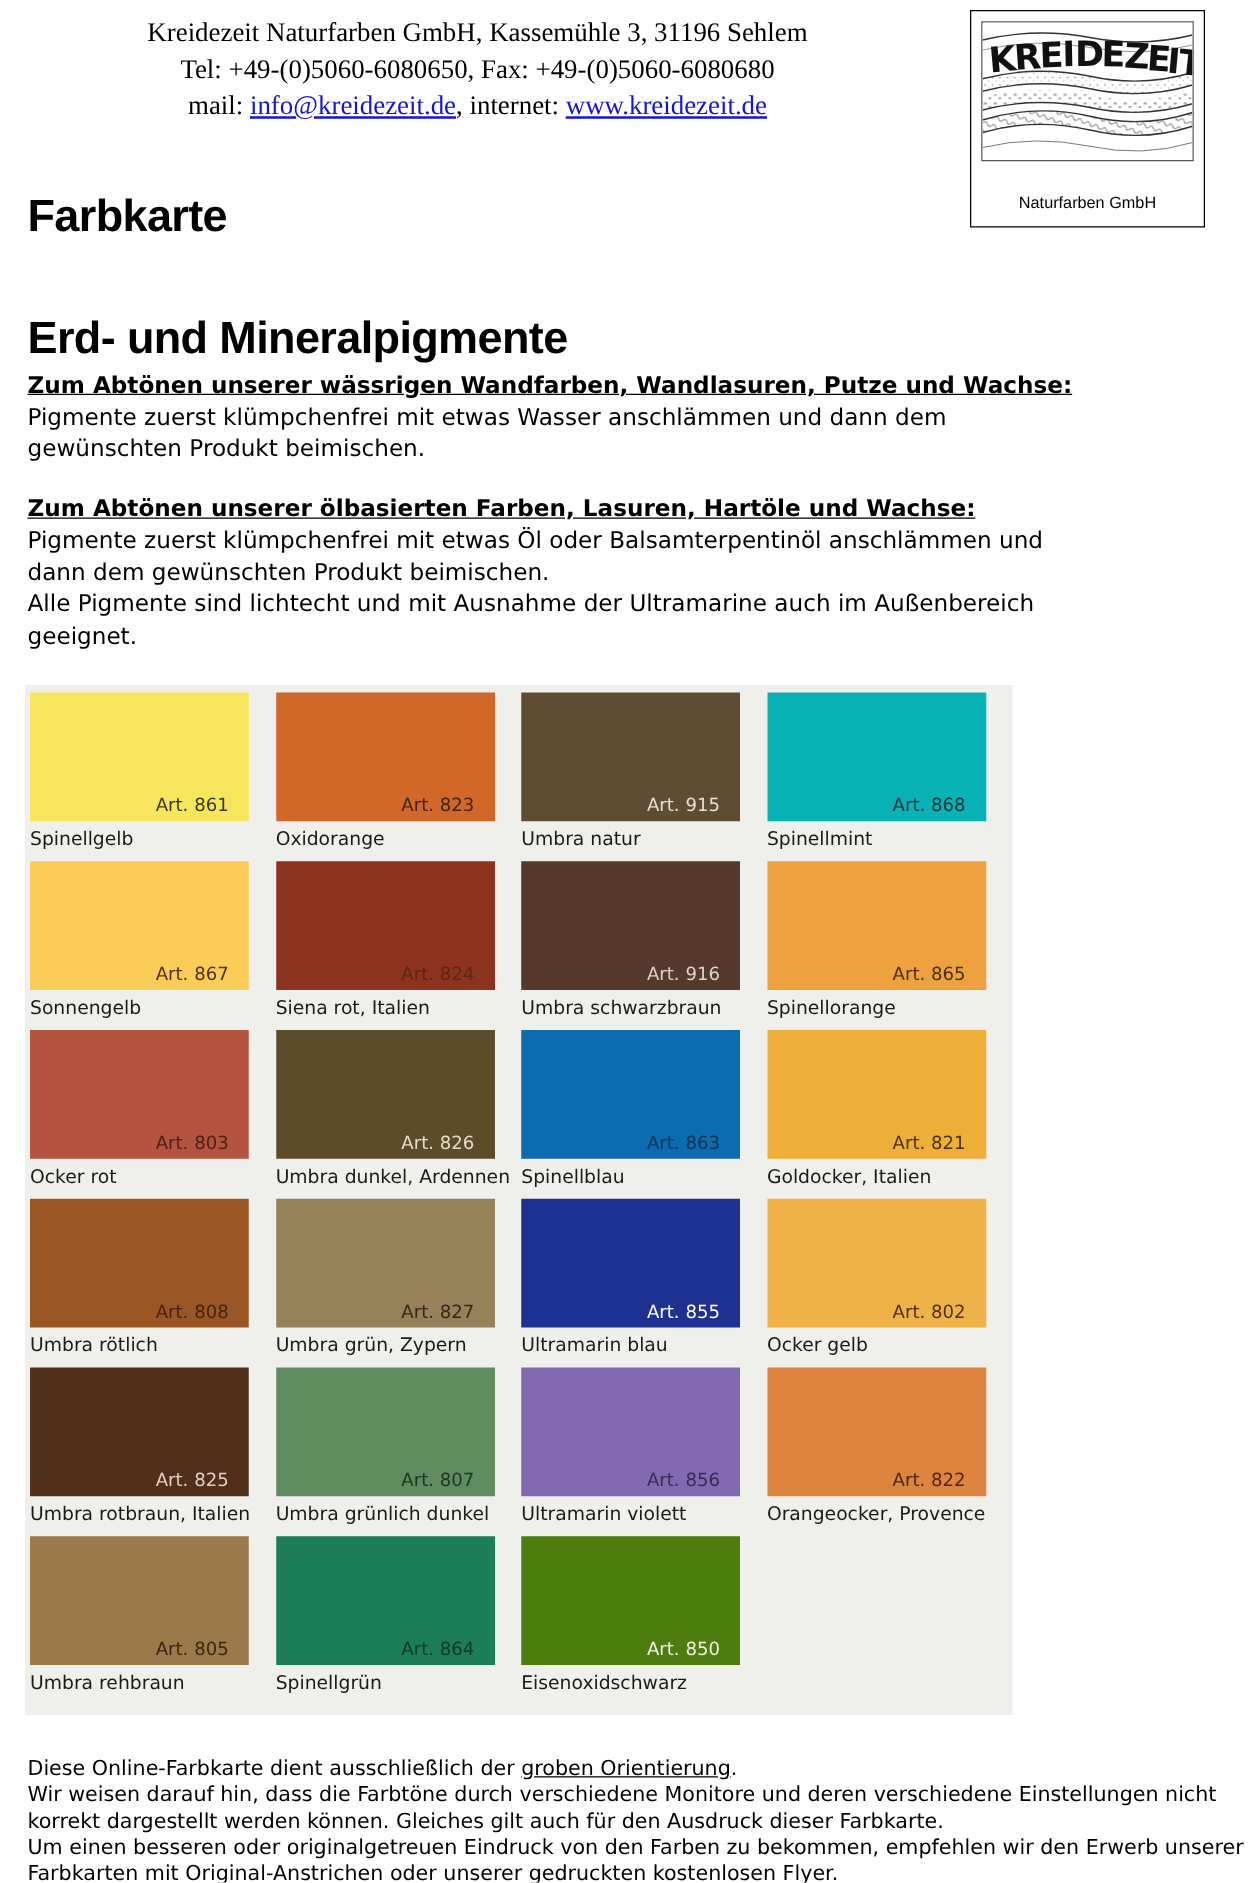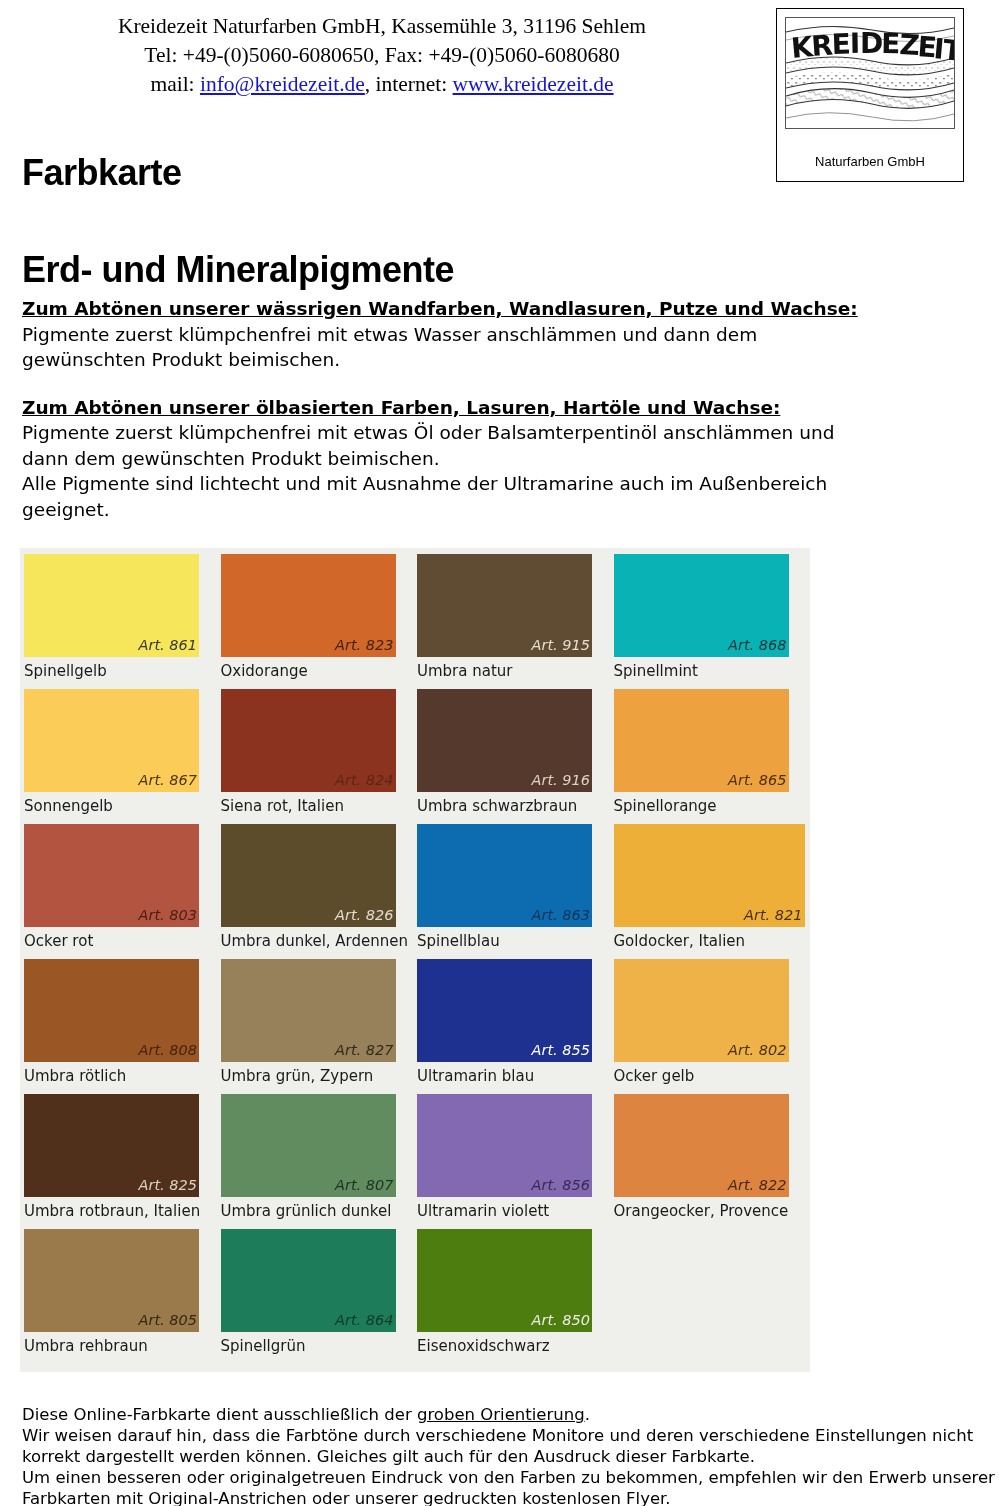--- a/index.html
+++ b/index.html
@@ -135,26 +135,25 @@
   }
   .swatch-color {
     position: absolute;
     left: 2px;
     top: 0;
     width: 175px;
     height: 103px;
   }
   .swatch-art {
     position: absolute;
-    right: 2px;
+    right: 16px;
     bottom: 3px;
     font-size: 14.5px;
     line-height: 17px;
     white-space: nowrap;
-    font-style: italic;
   }
   .swatch-name {
     position: absolute;
     left: 2px;
     top: 107px;
     font-size: 15px;
     line-height: 20px;
     color: #1a1a1a;
     white-space: nowrap;
   }
@@ -310,21 +309,21 @@
         </div>
         <div class="swatch-name">Umbra dunkel, Ardennen</div>
       </div>
       <div class="swatch-cell">
         <div class="swatch-color" style="background: rgb(13, 108, 176);">
           <div class="swatch-art" style="color: rgb(11, 53, 88);">Art. 863</div>
         </div>
         <div class="swatch-name">Spinellblau</div>
       </div>
       <div class="swatch-cell">
-        <div class="swatch-color" style="background: rgb(238, 175, 56); padding-left: 16px;">
+        <div class="swatch-color" style="background: rgb(238, 175, 56);">
           <div class="swatch-art" style="color: rgb(74, 50, 16);">Art. 821</div>
         </div>
         <div class="swatch-name">Goldocker, Italien</div>
       </div>
       <div class="swatch-cell">
         <div class="swatch-color" style="background: rgb(154, 86, 37);">
           <div class="swatch-art" style="color: rgb(69, 35, 12);">Art. 808</div>
         </div>
         <div class="swatch-name">Umbra rötlich</div>
       </div>

